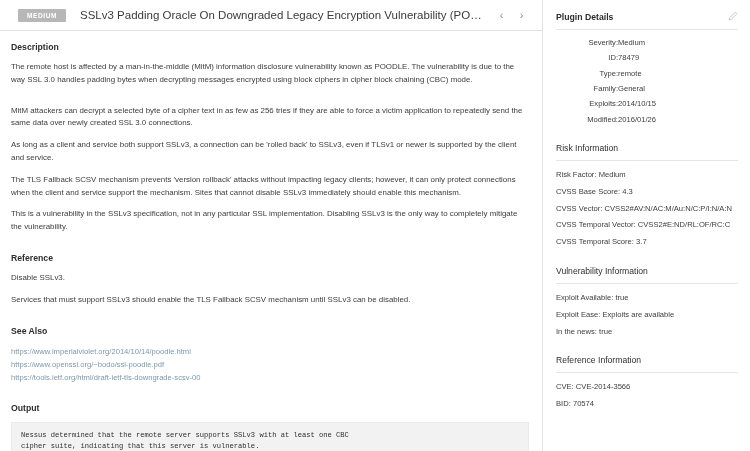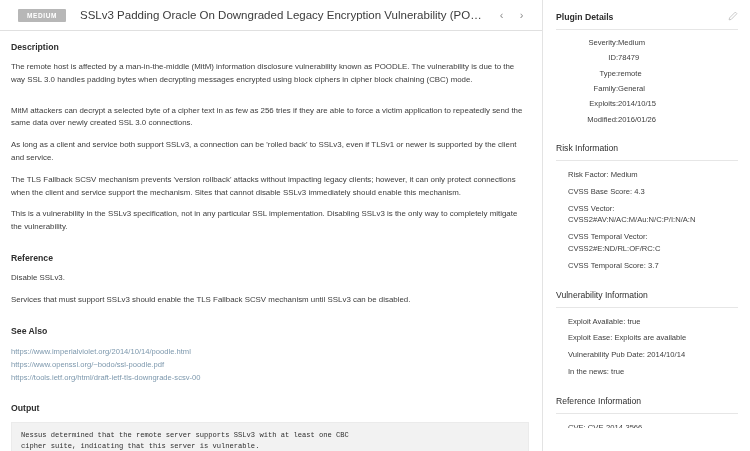--- a/index.html
+++ b/index.html
@@ -180,21 +180,21 @@
     vertical-align: top;
     line-height: 1.3;
   }
   .kv-key { width: 62px; white-space: nowrap; text-align: right; }
   .kv-val { color: #3c3c3c; }
 
   .kv-line {
     font-size: 7.6px;
     color: #3c3c3c;
     line-height: 1.55;
-    margin: 0 0 5px 12px;
+    margin: 0 0 5px 0;
     word-break: break-word;
   }
   .kv-line .k { color: #3c3c3c; }
   .kv-line .v { color: #3c3c3c; }
 
   .sec-title-side {
     font-size: 8.6px;
     font-weight: normal;
     color: #2e2e2e;
     margin: 0;
@@ -321,24 +321,20 @@
     <div class="side-block">
       <p class="kv-line">
         <span class="k">Exploit Available:</span>
         <span class="v">true</span>
       </p>
       <p class="kv-line">
         <span class="k">Exploit Ease:</span>
         <span class="v">Exploits are available</span>
       </p>
       <p class="kv-line">
-        <span class="k">Vulnerability Pub Date:</span>
-        <span class="v">2014/10/14</span>
-      </p>
-      <p class="kv-line">
         <span class="k">In the news:</span>
         <span class="v">true</span>
       </p>
     </div>
 
     <div class="sec-title-side">Reference Information</div>
     <div class="side-rule"></div>
     <div class="side-block">
       <p class="kv-line">
         <span class="k">CVE:</span>

